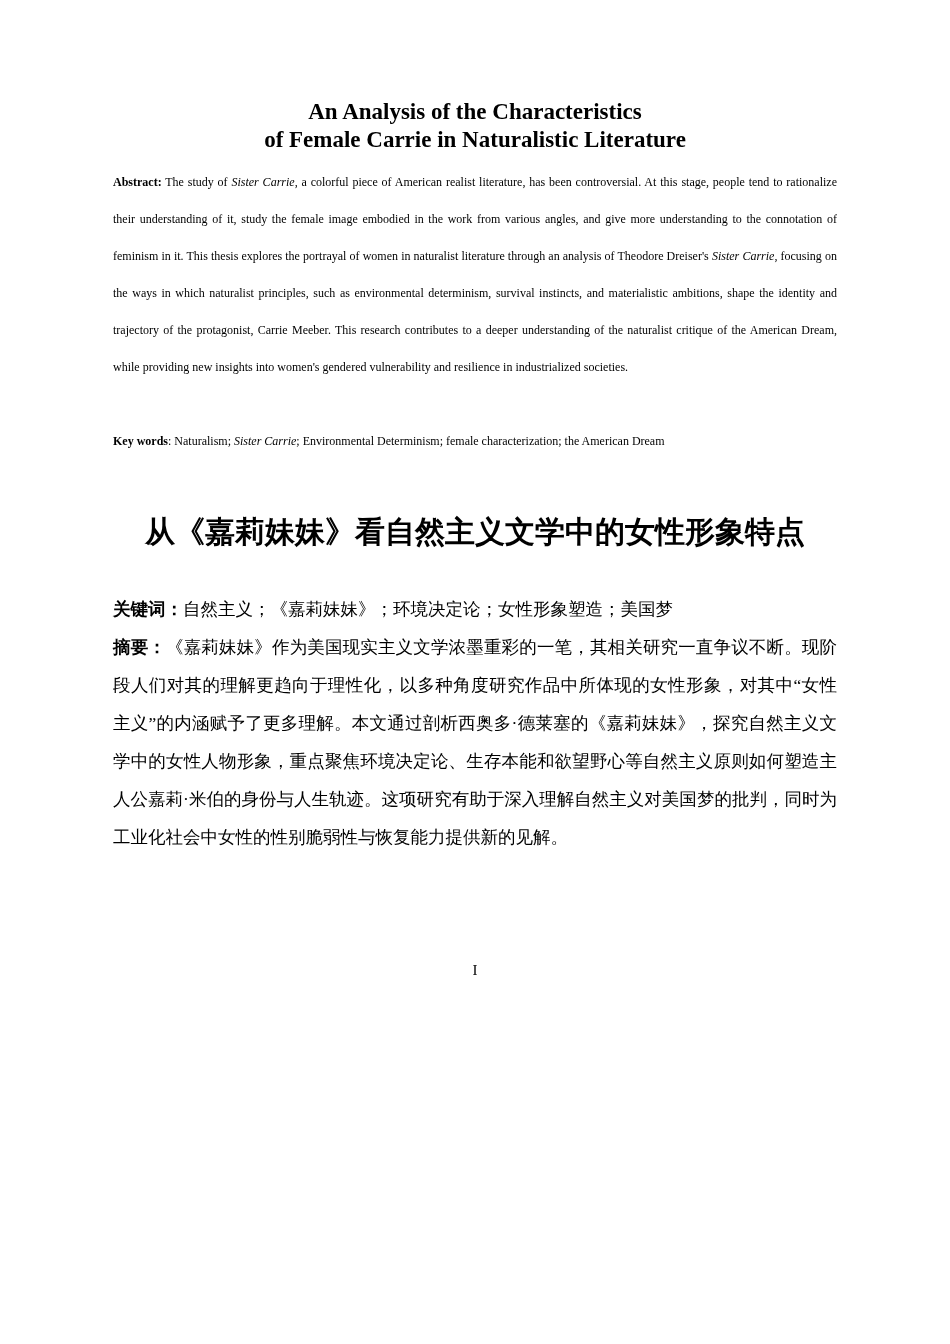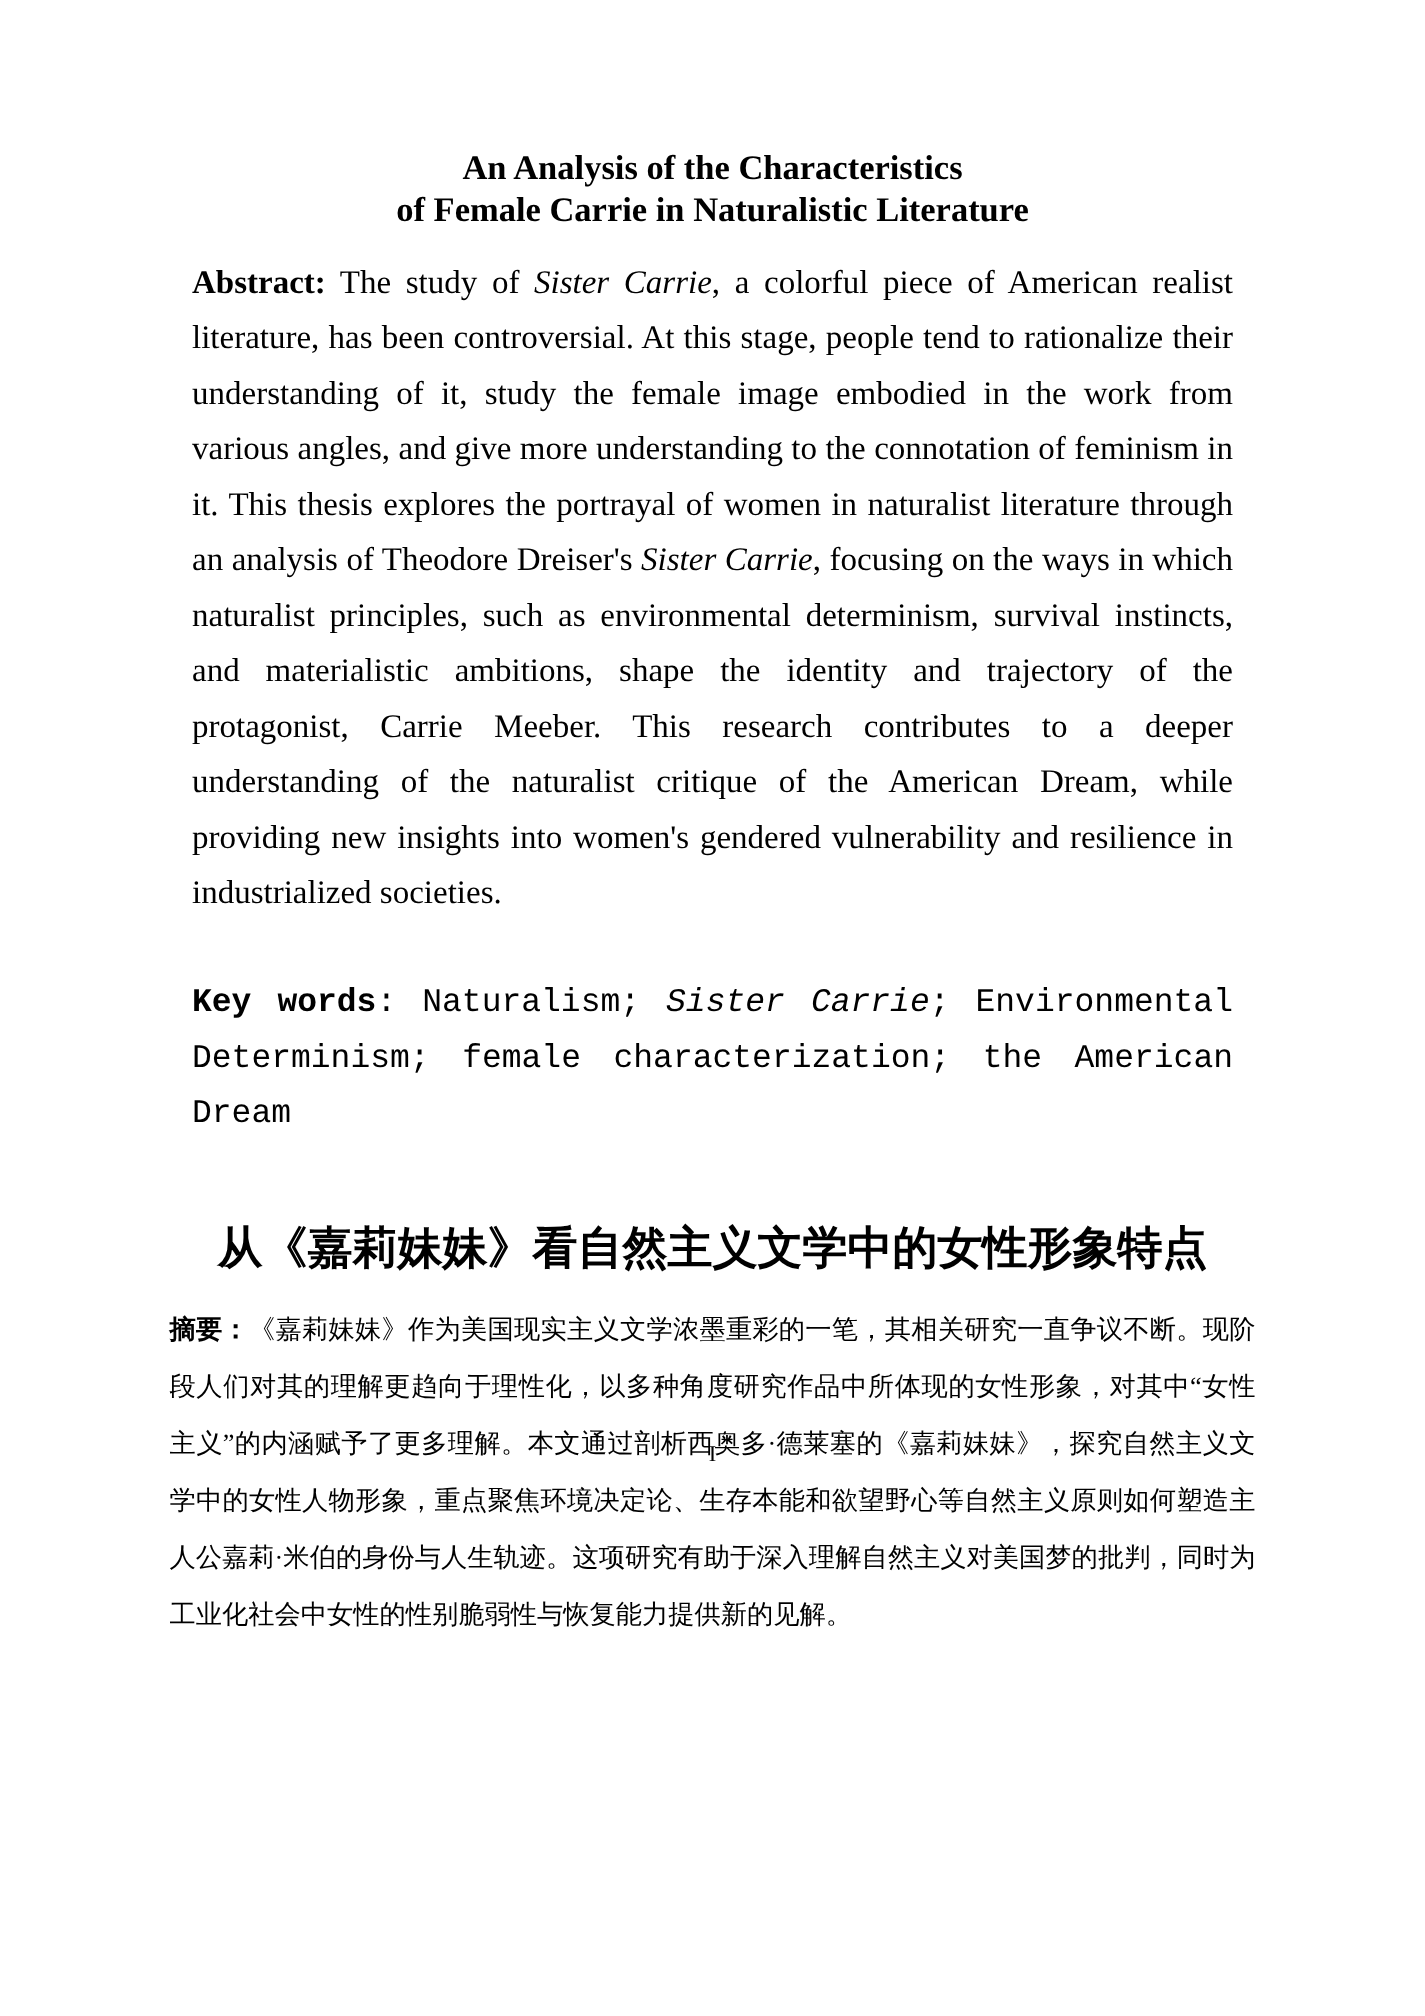--- a/index.html
+++ b/index.html
@@ -21,28 +21,27 @@
   }
   .title-en {
     margin: 0 0 10px 0;
     text-align: center;
     font-size: 23px;
     font-weight: bold;
     line-height: 28px;
   }
   .title-en .tline { display: block; }
   .para-en {
-    margin: 15px;
-    font-size: 22px;
+    margin: 0;
+    font-size: 12px;
     line-height: 37px;
     text-align: justify;
   }
   .keywords-en {
     margin-top: 37px;
-    font-family: Liberation Mono, monospace;
   }
   .title-cn {
     margin: 52px 0 14px 0;
     text-align: center;
     font-size: 30px;
     font-weight: bold;
     line-height: 40px;
   }
   .para-cn {
     margin: 0;
@@ -73,19 +72,19 @@
     <span class="tline">An Analysis of the Characteristics</span>
     <span class="tline">of Female Carrie in Naturalistic Literature</span>
   </h1>
 
   <p class="para-en"><span style="font-weight: bold;">Abstract:</span><span> The study of </span><span style="font-style: italic;">Sister Carrie</span><span>, a colorful piece of American realist literature, has been controversial. At this stage, people tend to rationalize their understanding of it, study the female image embodied in the work from various angles, and give more understanding to the connotation of feminism in it. This thesis explores the portrayal of women in naturalist literature through an analysis of Theodore Dreiser's </span><span style="font-style: italic;">Sister Carrie</span><span>, focusing on the ways in which naturalist principles, such as environmental determinism, survival instincts, and materialistic ambitions, shape the identity and trajectory of the protagonist, Carrie Meeber. This research contributes to a deeper understanding of the naturalist critique of the American Dream, while providing new insights into women's gendered vulnerability and resilience in industrialized societies.</span></p>
 
   <p class="para-en keywords-en"><span style="font-weight: bold;">Key words</span><span>: Naturalism; </span><span style="font-style: italic;">Sister Carrie</span><span>; Environmental Determinism; female characterization; the American Dream</span></p>
 
   <h2 class="title-cn">从《嘉莉妹妹》看自然主义文学中的女性形象特点</h2>
 
+  <p class="para-cn keywords-cn"><span style="font-weight: bold;">关键词：</span><span>自然主义；《嘉莉妹妹》；环境决定论；女性形象塑造；美国梦</span></p>
+
   <p class="para-cn"><span style="font-weight: bold;">摘要：</span><span>《嘉莉妹妹》作为美国现实主义文学浓墨重彩的一笔，其相关研究一直争议不断。现阶段人们对其的理解更趋向于理性化，以多种角度研究作品中所体现的女性形象，对其中“女性主义”的内涵赋予了更多理解。本文通过剖析西奥多·德莱塞的《嘉莉妹妹》，探究自然主义文学中的女性人物形象，重点聚焦环境决定论、生存本能和欲望野心等自然主义原则如何塑造主人公嘉莉·米伯的身份与人生轨迹。这项研究有助于深入理解自然主义对美国梦的批判，同时为工业化社会中女性的性别脆弱性与恢复能力提供新的见解。</span></p>
-
-  <p class="para-cn keywords-cn"><span style="font-weight: bold;">关键词：</span><span>自然主义；《嘉莉妹妹》；环境决定论；女性形象塑造；美国梦</span></p>
 
   <div class="page-number">I</div>
 
 </div>
 
 </body></html>

